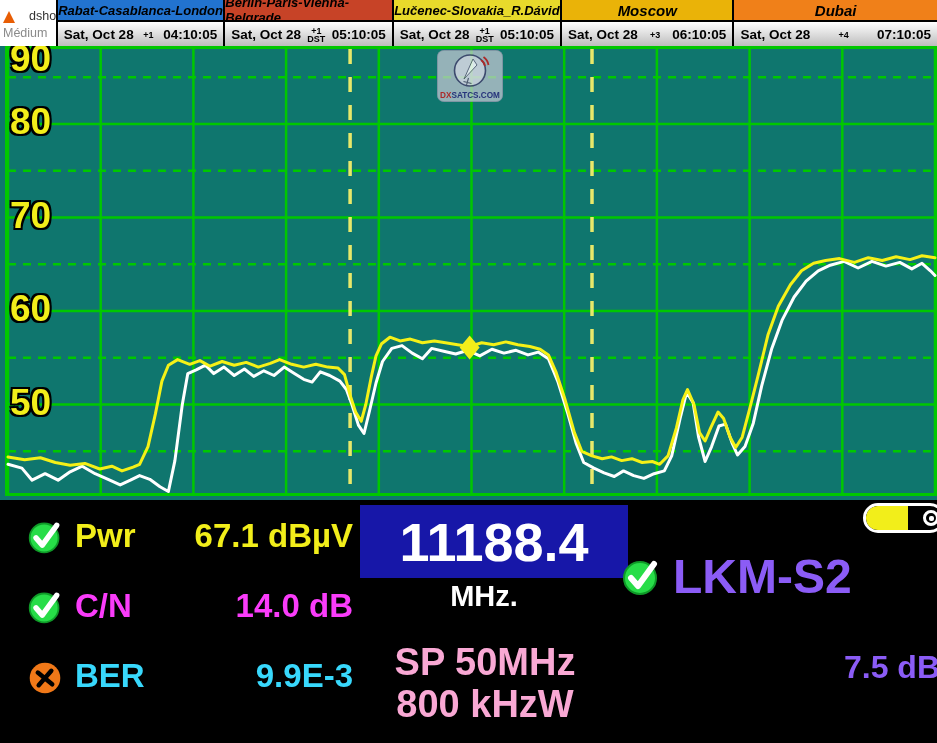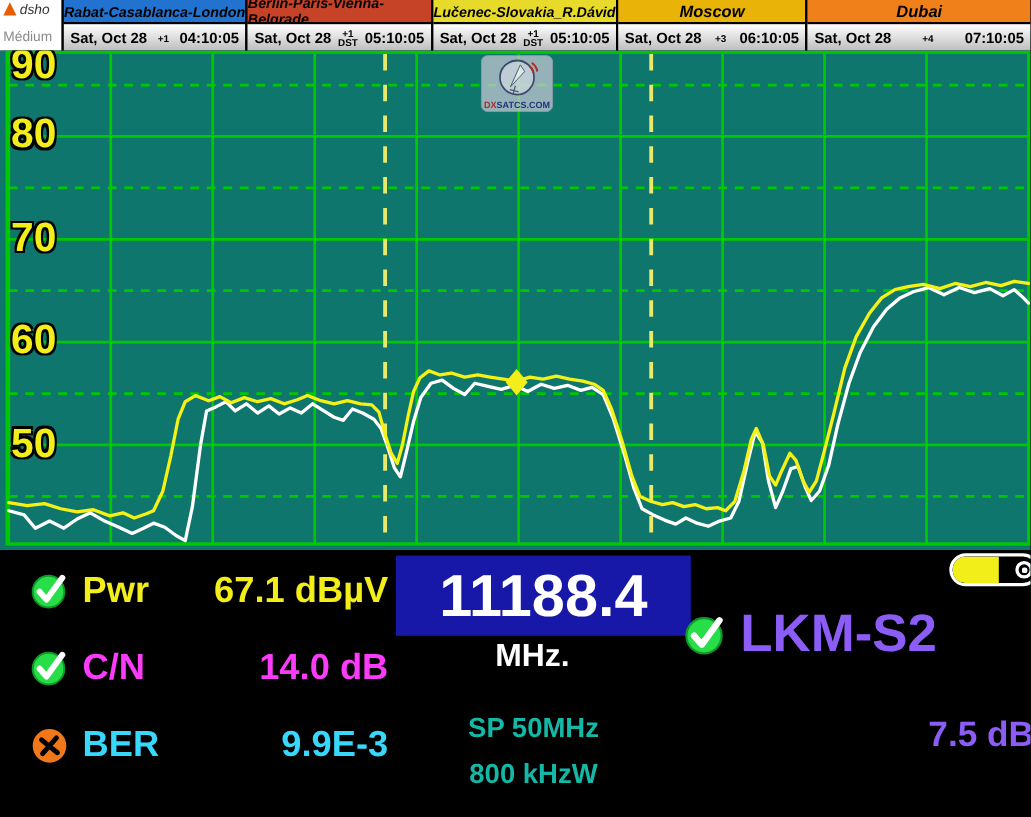--- a/index.html
+++ b/index.html
@@ -3,21 +3,21 @@
 <meta charset="utf-8">
 <style>
   html,body{margin:0;padding:0;background:#222;}
   #app{position:relative;width:937px;height:743px;background:#000;overflow:hidden;
        font-family:"Liberation Sans",sans-serif;}
 
   
   .clockbar{position:absolute;top:0;left:0;width:937px;height:46px;display:flex;background:#000;}
   .vlc{width:57px;height:46px;background:#fff;box-sizing:border-box;padding:2px 0 0 3px;
        font-size:12.5px;color:#333;overflow:hidden;}
-  .vlc-row1{display:flex;align-items:flex-start;gap:3px;height:21px;font-style:italic;}
+  .vlc-row1{display:flex;align-items:flex-end;gap:14px;height:21px;}
   .cone{width:0;height:0;border-left:6px solid transparent;border-right:6px solid transparent;
         border-bottom:12px solid #e85d04;display:inline-block;}
   .vlc-medium{color:#8a8a8a;height:21px;line-height:21px;font-size:12.5px;}
   .clock-cell{height:46px;box-sizing:border-box;border-left:2px solid #000;display:flex;flex-direction:column;}
   .cname{height:22px;box-sizing:border-box;display:flex;align-items:center;justify-content:center;
          font-weight:bold;font-style:italic;color:#000;border-bottom:2px solid #000;}
   .cname.small{font-size:13px;}
   .cname.big{font-size:15px;}
   .cdate{height:24px;background:linear-gradient(#ffffff,#bdbdbd);display:flex;align-items:center;
          justify-content:space-between;padding:0 6px;font-weight:bold;font-size:13.5px;color:#000;}
@@ -37,22 +37,22 @@
   .stat-icon{position:absolute;width:36px;height:36px;}
   .stat-icon svg{overflow:visible;}
   .lab{position:absolute;font-weight:bold;font-size:33px;line-height:40px;}
   .val{position:absolute;font-weight:bold;font-size:33px;line-height:40px;text-align:right;width:208px;left:130px;}
   .yellow{color:#f2ee1a;} .magenta{color:#fa3cfa;} .cyan{color:#38d8fc;} .skyblue{color:#8b5cf6;}
   .freqbox{position:absolute;left:345px;top:5px;width:268px;height:73px;background:#1717a8;
            display:flex;align-items:center;justify-content:center;}
   .freqbox span{color:#fff;font-weight:bold;font-size:54px;}
   .mhz{position:absolute;left:345px;top:80px;width:248px;text-align:center;color:#fff;
        font-weight:bold;font-size:29px;}
-  .spline{position:absolute;left:340px;width:260px;text-align:center;color:#14b8a6;font-weight:bold;
-          font-size:25px;line-height:30px;}
+  .spline{position:absolute;left:340px;width:260px;text-align:center;color:#f9a8d4;font-weight:bold;
+          font-size:38px;line-height:30px;}
   .lkm{position:absolute;left:658px;top:55px;font-weight:bold;font-size:48px;line-height:44px;}
   .snr{position:absolute;left:650px;top:145px;width:275px;text-align:right;font-weight:bold;
        font-size:32px;line-height:44px;}
   .battery{position:absolute;left:848px;top:3px;width:82px;height:30px;box-sizing:border-box;
            border:3px solid #fff;border-radius:15px;background:#000;overflow:hidden;}
   .bat-fill{position:absolute;left:0;top:0;bottom:0;background:#f2ee1a;border-radius:11px 0 0 11px;}
   .bat-ring{position:absolute;right:3px;top:4px;width:16px;height:16px;border:3px solid #fff;
             border-radius:50%;background:#000;box-sizing:border-box;}
   .bat-dot{position:absolute;right:8px;top:10px;width:5px;height:5px;background:#fff;border-radius:2px;}
 </style>

